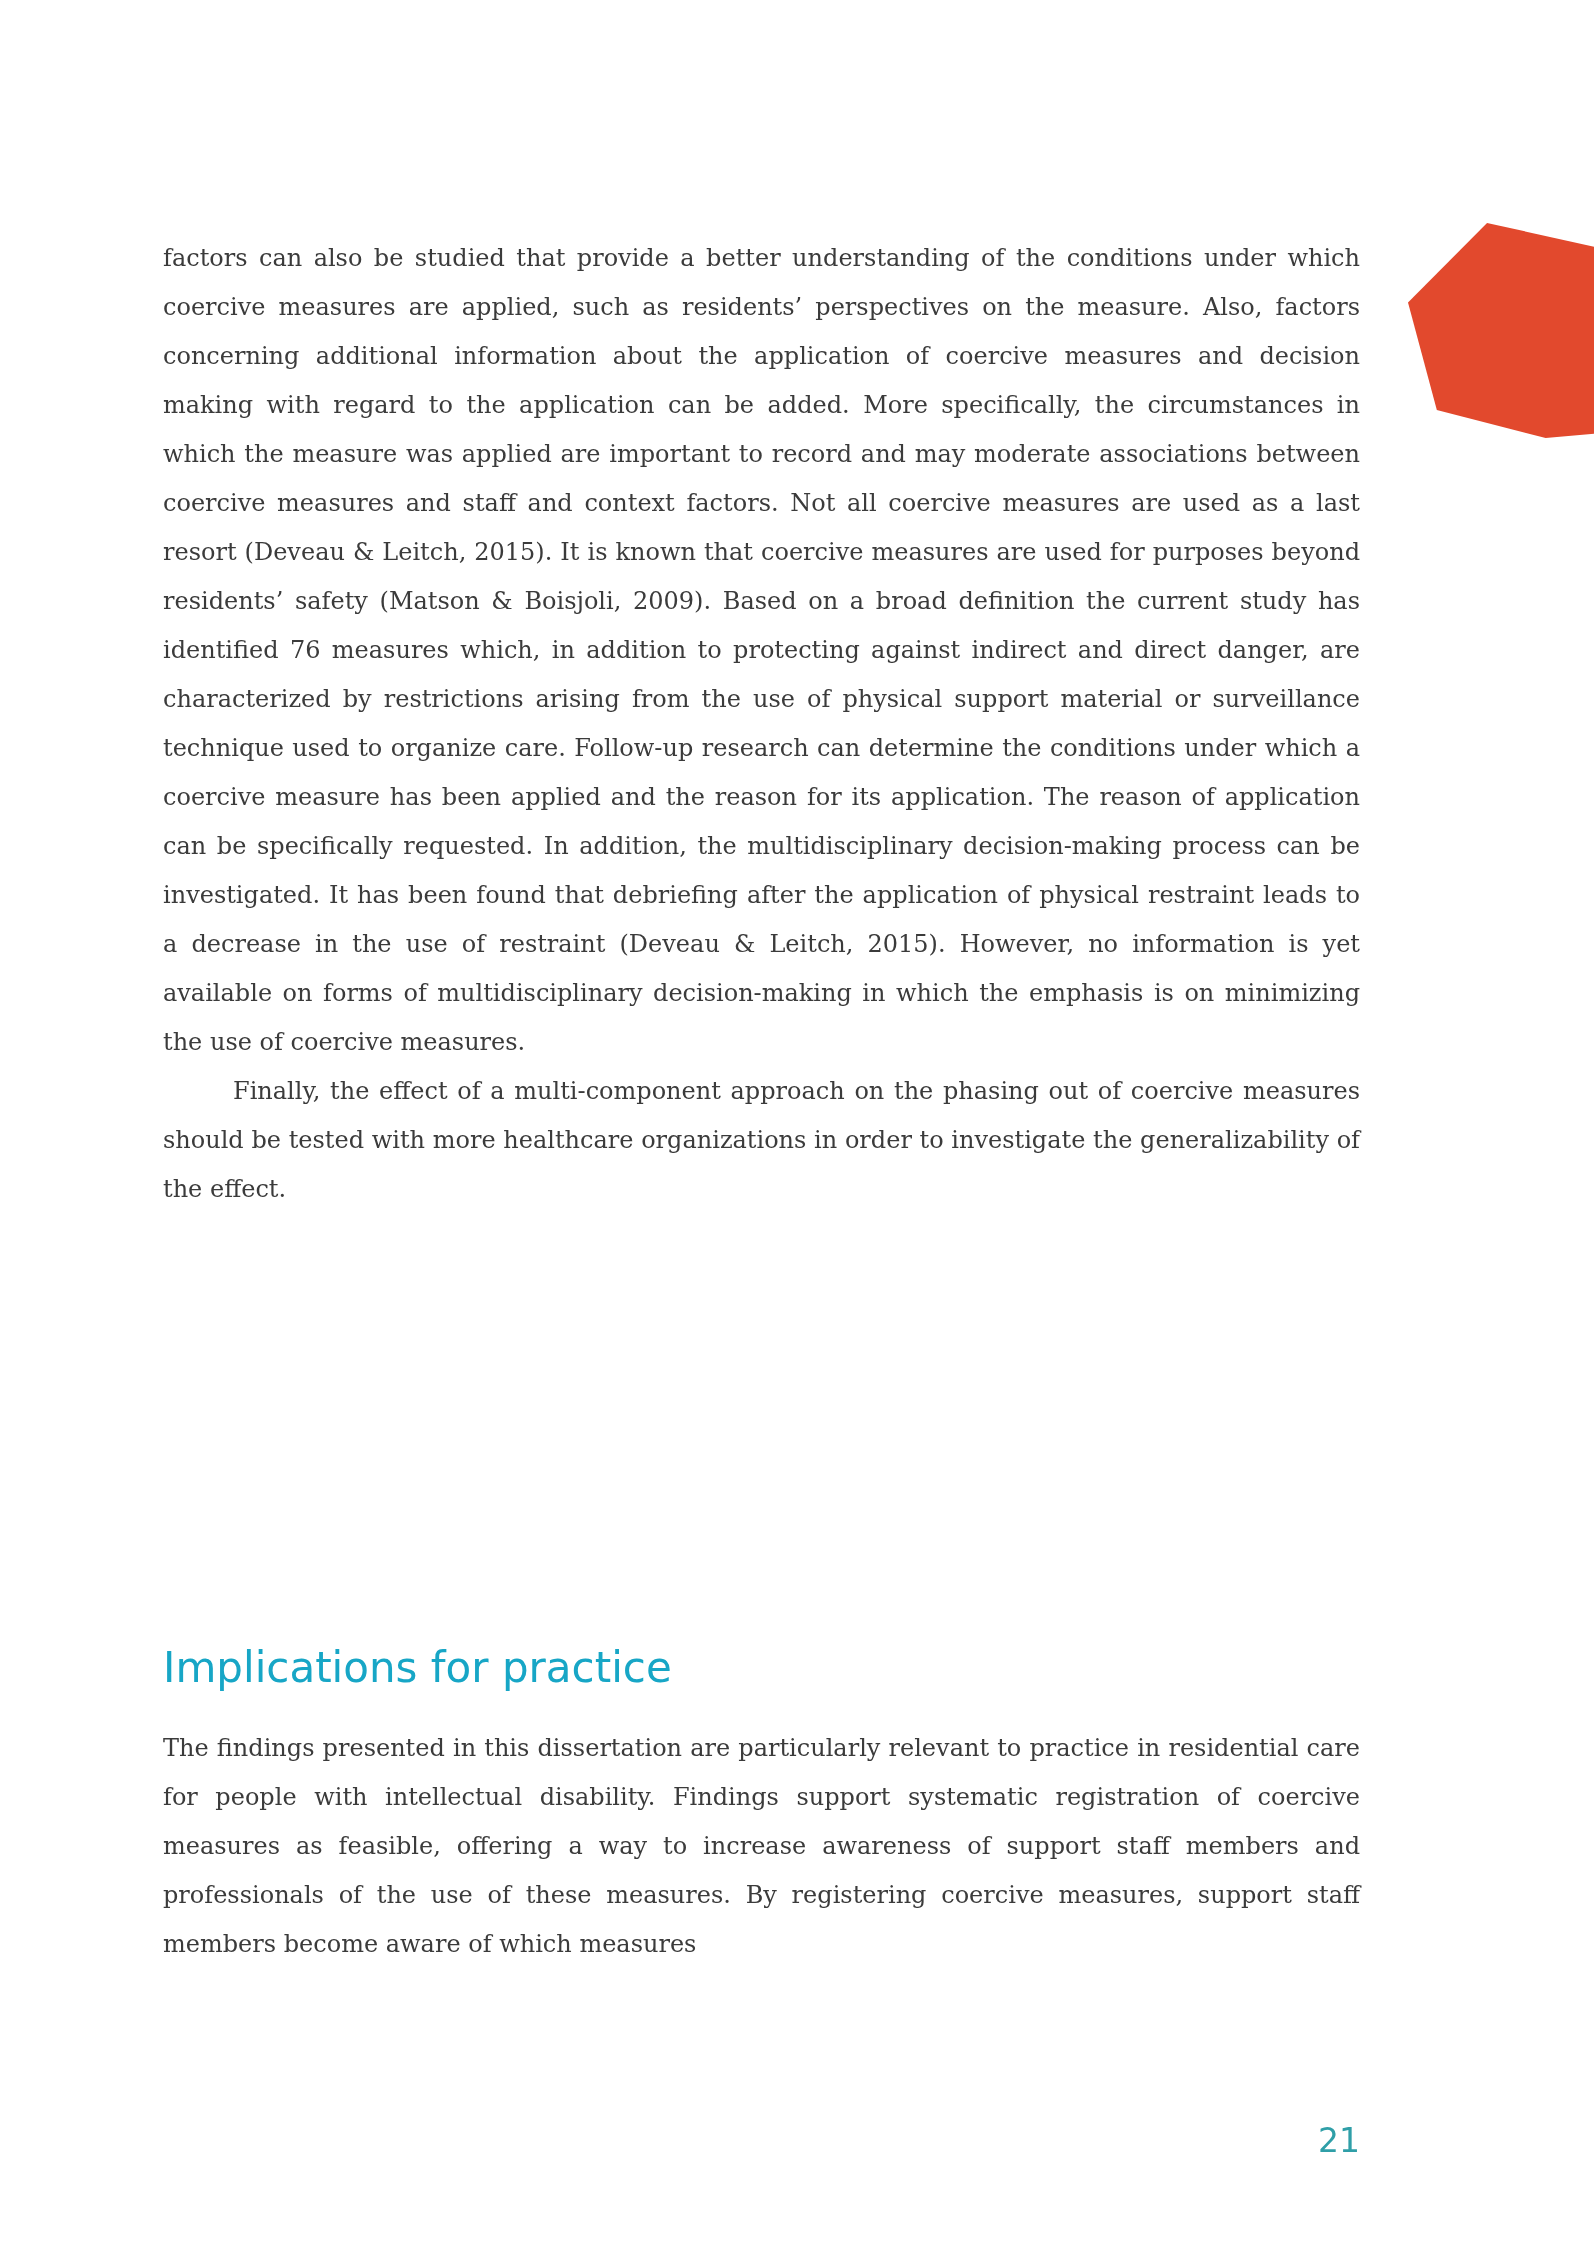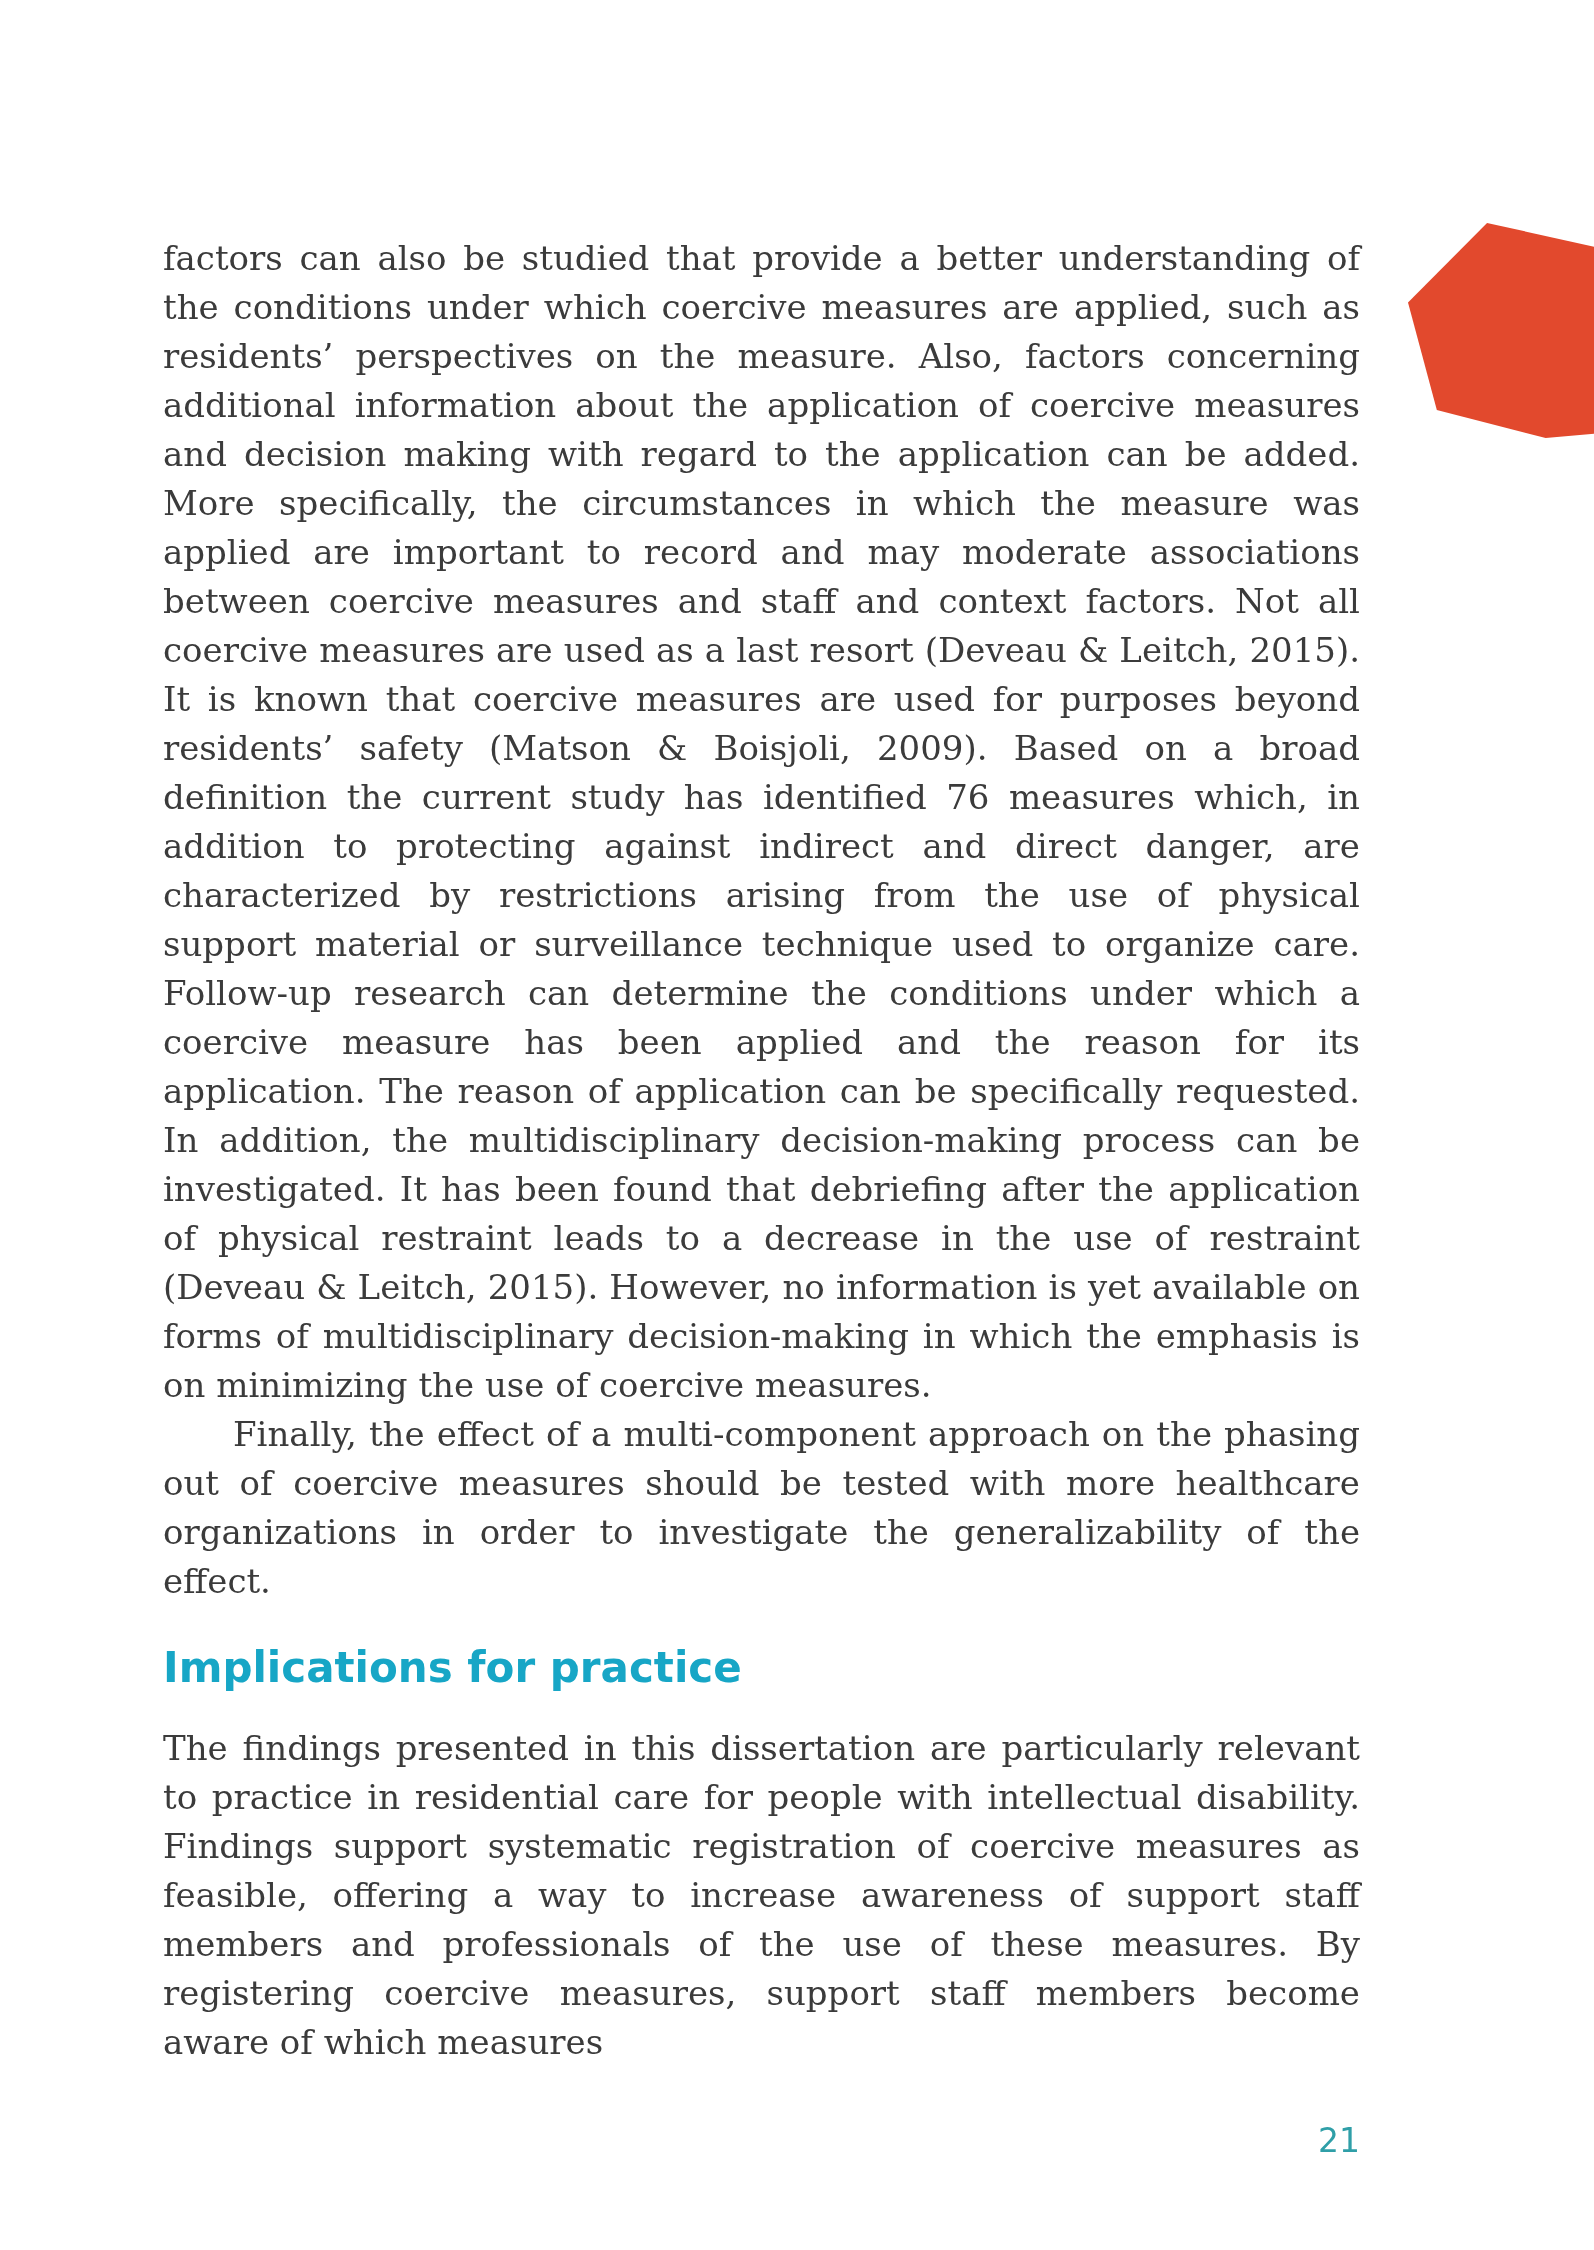--- a/index.html
+++ b/index.html
@@ -32,41 +32,41 @@
     top: 223px;
     width: 186px;
     height: 215px;
     background: var(--accent-orange, #E2492D);
     clip-path: polygon(42.5% 0%, 100% 11%, 100% 98%, 74% 100%, 15.5% 87%, 0% 37%);
   }
   .body-block {
     position: absolute;
     left: 163px;
     width: 1197px;
-    font-size: 34px;
+    font-size: 24px;
     line-height: 49px;
     color: var(--body-text, #3B3B3B);
     text-align: justify;
   }
   .body-block p {
     margin: 0;
     padding: 0;
   }
   .body-block p.indented {
     text-indent: 70px;
   }
   #para-block-1 { top: 234px; }
   #para-block-3 { top: 1724px; }
   .section-heading {
     position: absolute;
     left: 163px;
     top: 1606px;
     width: 1197px;
     font-family: "DejaVu Sans", sans-serif;
-    font-weight: bold;
+    font-weight: normal;
     font-size: 42px;
     line-height: 54px;
     color: var(--heading-cyan, #17A6C6);
   }
   .page-number {
     position: absolute;
     left: 163px;
     top: 2124px;
     width: 1197px;
     text-align: right;

